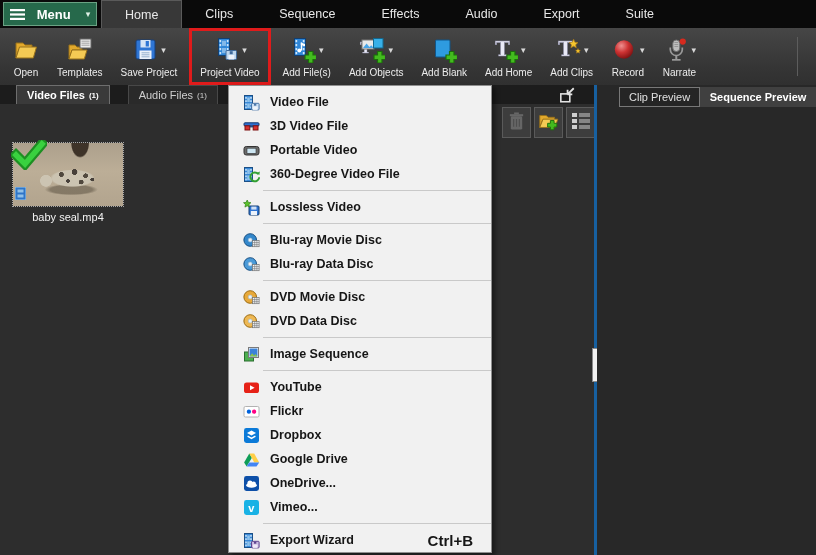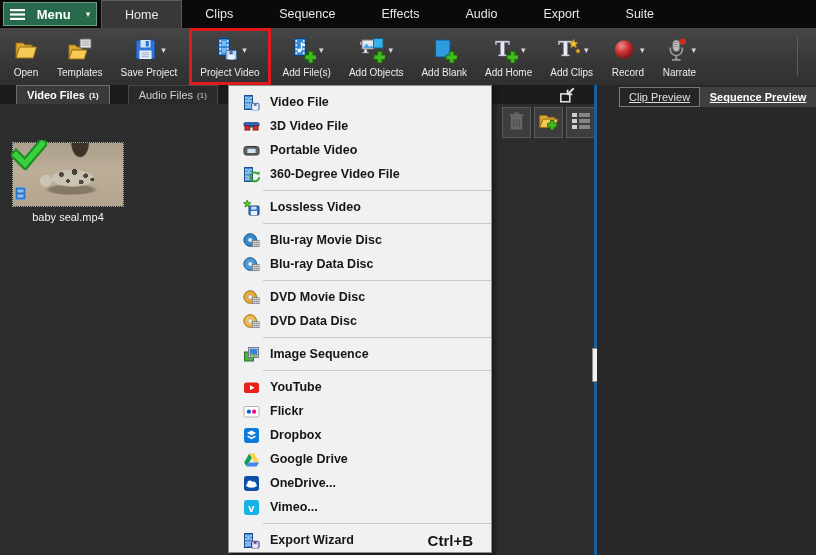--- a/index.html
+++ b/index.html
@@ -68,21 +68,21 @@
   .clip-name{position:absolute;top:126px;left:4px;width:128px;text-align:center;
              font-size:11px;color:#f2f2f2;}
 
   .splitter{position:absolute;top:0;left:594px;width:3px;height:470px;background:#1760a0;cursor:col-resize;}
   .grip{position:absolute;top:263px;left:-2px;width:7px;height:34px;background:#f2f2f2;
         border:1px solid #8a8a8a;}
 
   .right-panel{position:absolute;top:0;left:597px;width:219px;height:470px;background:#282828;}
   .pv-tabrow{display:flex;align-items:stretch;height:22px;padding:2px 0 0 22px;}
   .pv-tab{display:flex;align-items:center;justify-content:center;padding:0 9px;font-size:11px;
-          color:#e0e0e0;background:#252525;border:1px solid #787878;cursor:pointer;white-space:nowrap;text-decoration:underline;}
+          color:#e0e0e0;background:#252525;border:1px solid #787878;cursor:pointer;white-space:nowrap;}
   .pv-tab.active{flex:1;background:#404040;border:none;color:#fff;font-weight:bold;}
 
   
   .dropdown{position:absolute;top:85px;left:228px;width:264px;height:468px;background:#f1f1f1;
             border:1px solid #8f8f8f;box-shadow:3px 3px 5px rgba(0,0,0,.45);z-index:20;
             padding-top:4px;}
   .mi{display:flex;align-items:center;height:24px;cursor:pointer;}
   .mi-ico{display:inline-flex;width:17px;height:17px;margin-left:14px;}
   .mi-ico svg{width:17px;height:17px;}
   .mi-label{margin-left:10px;font-size:12.5px;font-weight:600;color:#161616;white-space:nowrap;}

